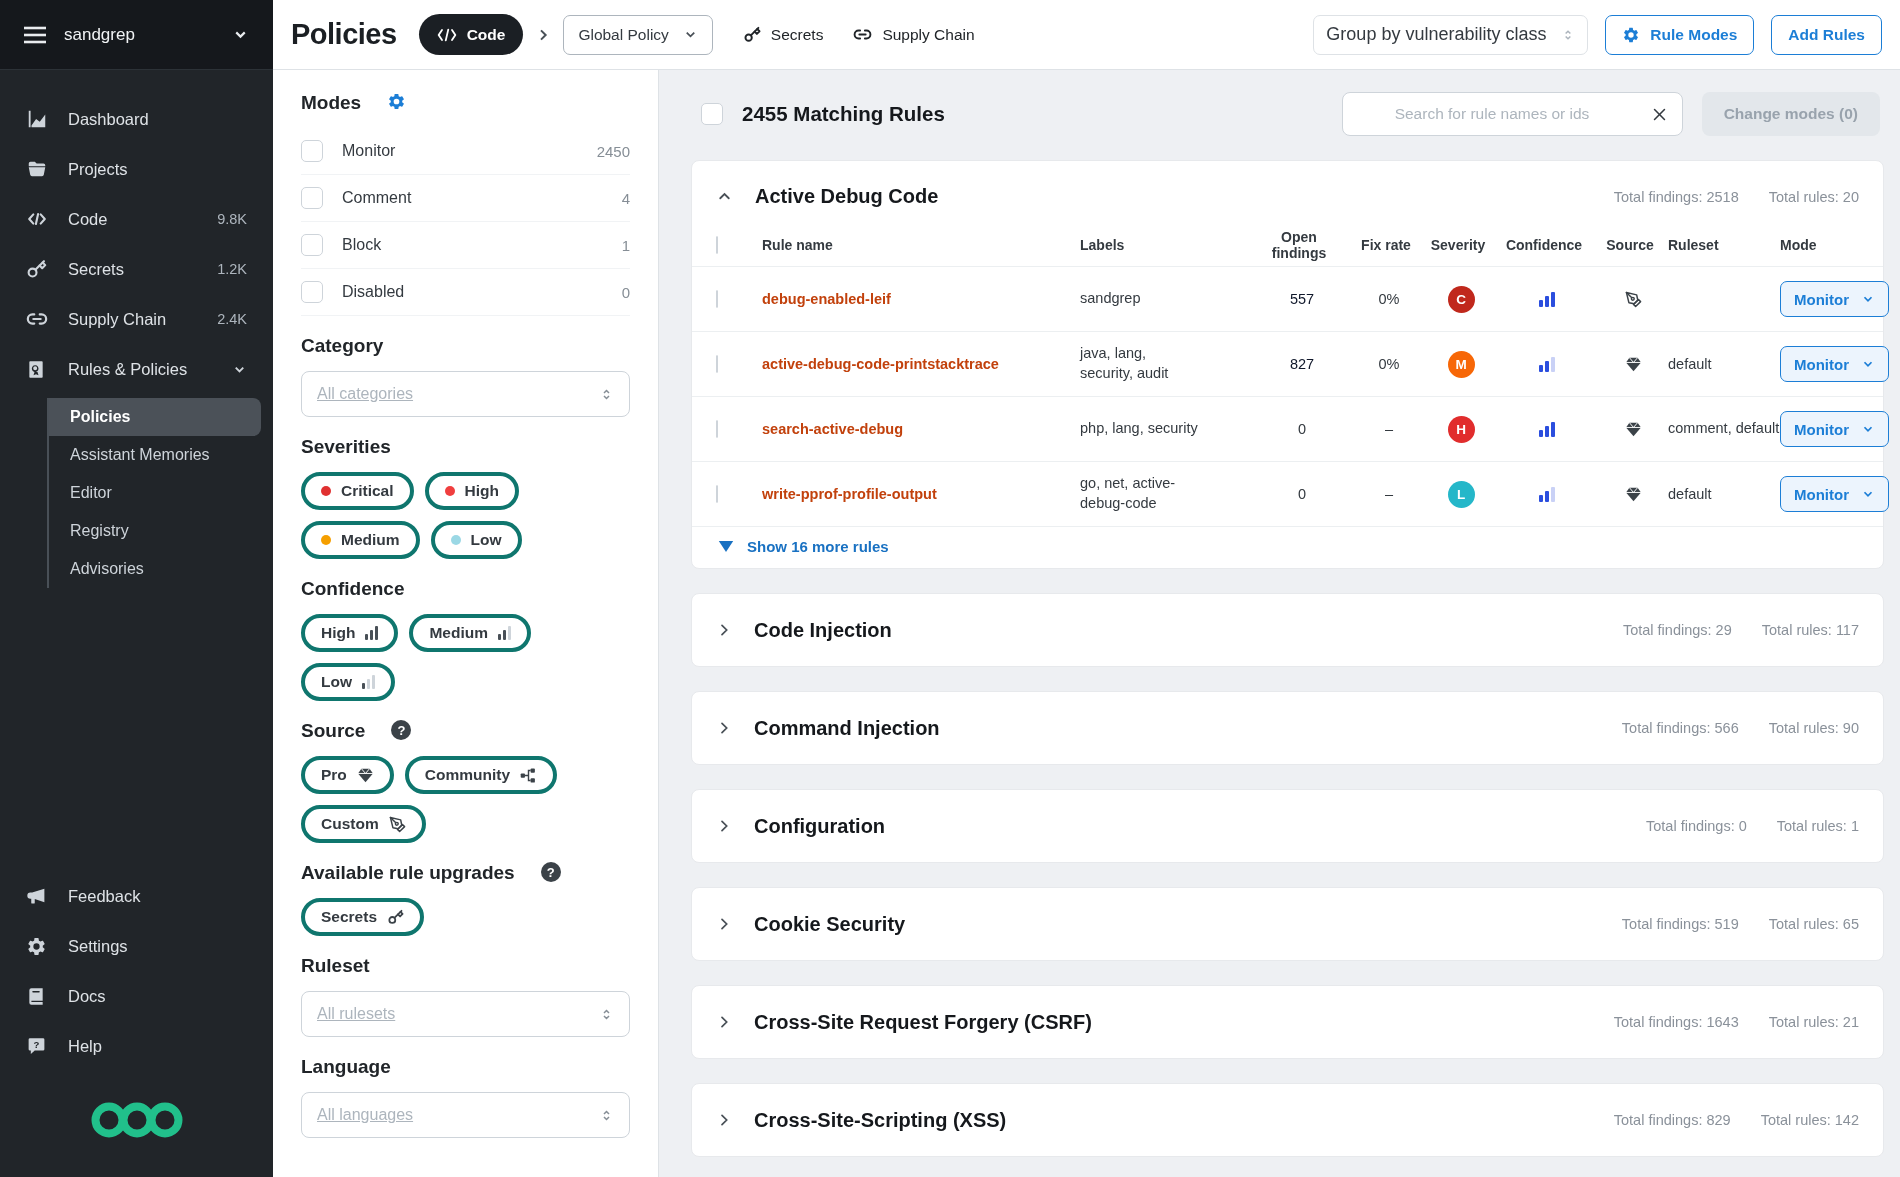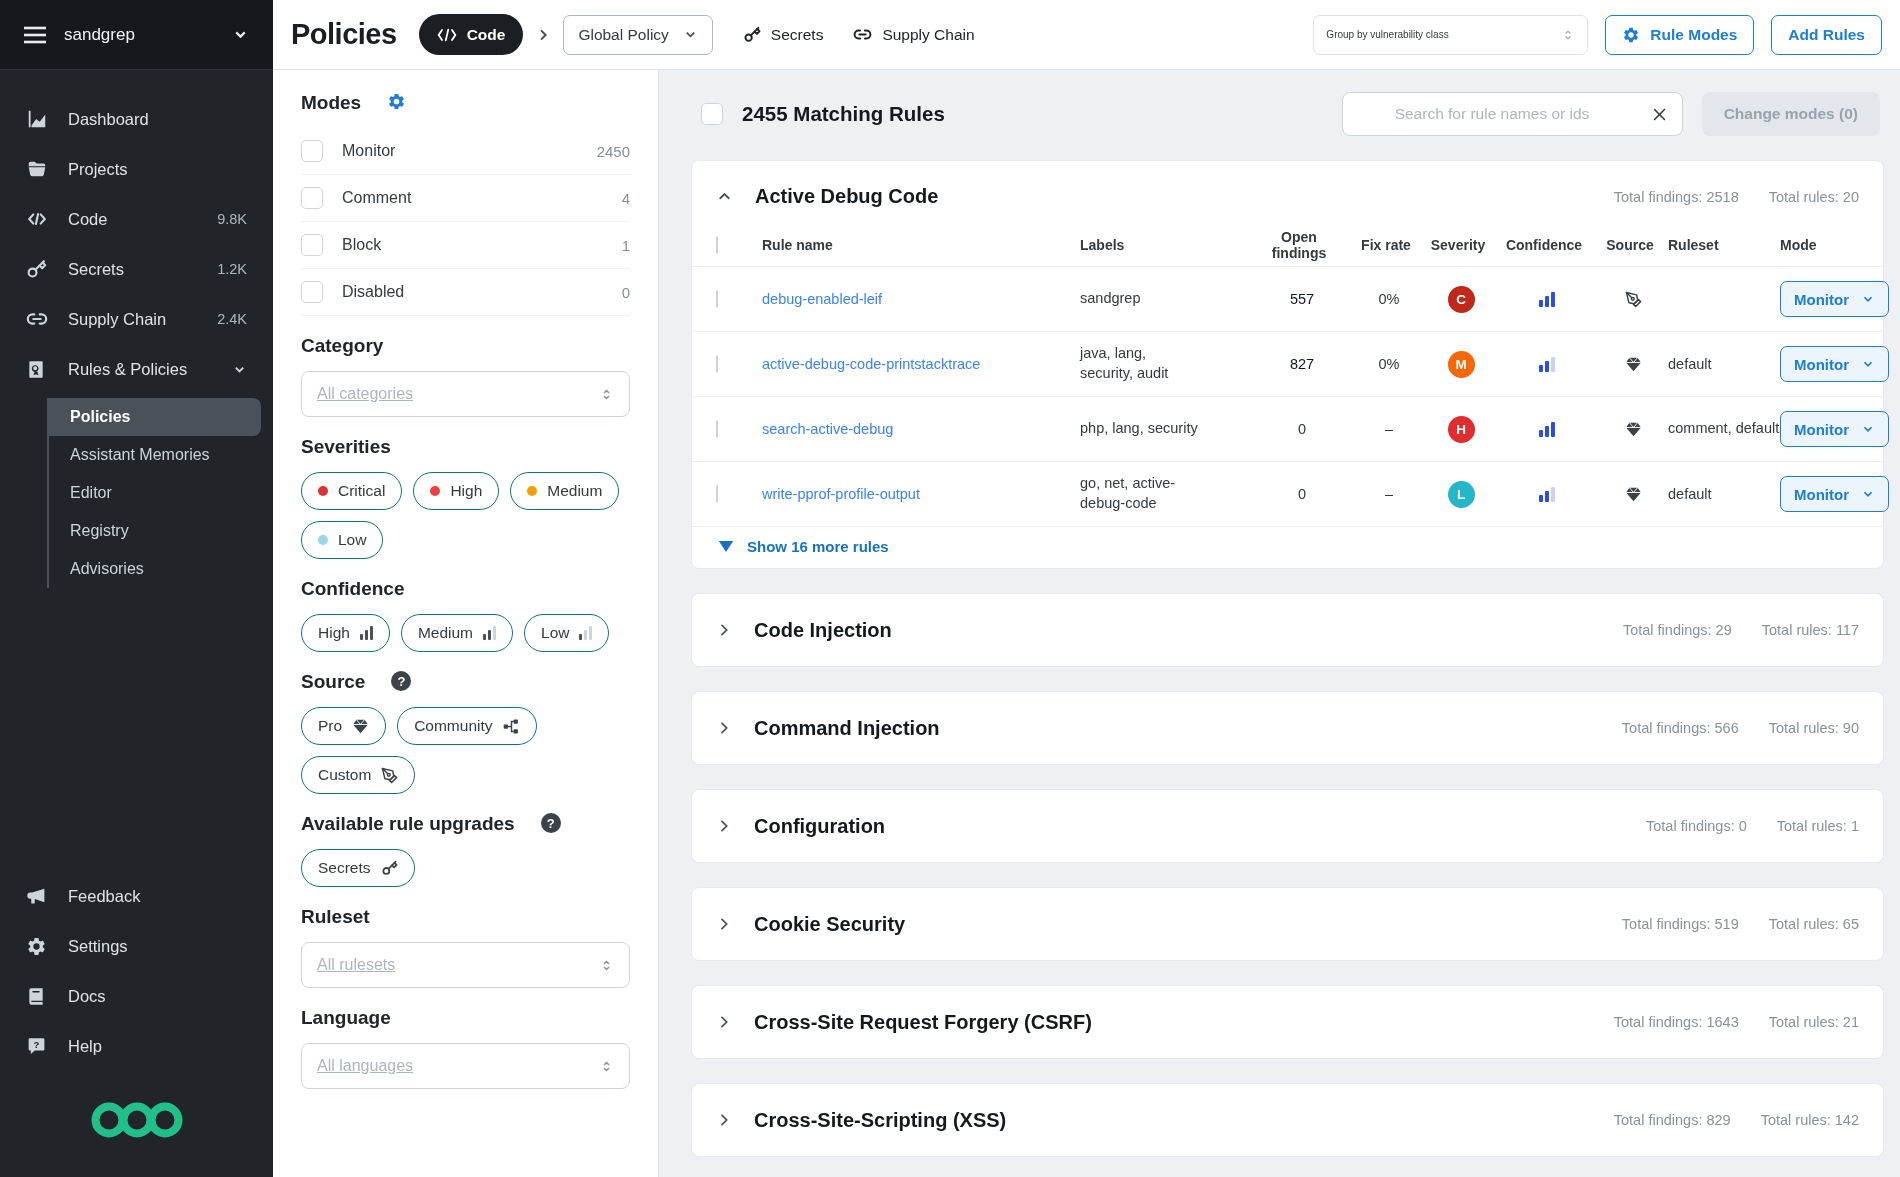--- a/index.html
+++ b/index.html
@@ -25,36 +25,36 @@
   .right { flex:1; display:flex; flex-direction:column; min-width:0; }
 
   
   .topbar { height:70px; background:#ffffff; border-bottom:1px solid #dee2e6; display:flex; align-items:center; padding:0 18px; }
   .tb-title { font-size:29px; font-weight:700; color:#1b1f23; margin-right:22px; letter-spacing:-0.5px; }
   .code-pill { background:#1b1f24; color:#fff; border-radius:21px; height:41px; display:flex; align-items:center; gap:10px; padding:0 18px; font-size:15.5px; font-weight:600; cursor:pointer; }
   .tb-chev { color:#495057; margin:0 12px; }
   .policy-select { border:1px solid #adb5bd; border-radius:7px; height:40px; display:flex; align-items:center; gap:14px; padding:0 14px; font-size:15.5px; font-weight:500; color:#343a40; cursor:pointer; }
   .tb-link { display:flex; align-items:center; gap:10px; font-size:15.5px; font-weight:500; color:#212529; margin-left:30px; cursor:pointer; }
   .tb-right { margin-left:auto; display:flex; align-items:center; gap:17px; }
-  .group-select { background:#fff; border:1px solid #dee2e6; border-radius:7px; height:40px; width:275px; display:flex; align-items:center; justify-content:space-between; padding:0 12px; font-size:10px; color:#343a40; cursor:pointer; }
+  .group-select { background:#fff; border:1px solid #dee2e6; border-radius:7px; height:40px; width:275px; display:flex; align-items:center; justify-content:space-between; padding:0 12px; font-size:18px; color:#343a40; cursor:pointer; }
   .btn-outline { border:1.5px solid #1c7ed6; color:#1c7ed6; background:#fff; height:40px; border-radius:7px; display:flex; align-items:center; gap:10px; padding:0 16px; font-size:15.5px; font-weight:700; cursor:pointer; }
 
   .content { flex:1; display:flex; min-height:0; }
 
   
   .filters { width:386px; min-width:386px; background:#ffffff; border-right:1px solid #dee2e6; padding:22px 28px 0; overflow:hidden; }
   .f-title { font-size:19px; font-weight:700; color:#212529; display:flex; align-items:flex-start; gap:26px; margin:19px 0 14px; }
   .f-title.first { margin-top:0; }
   .f-row { height:47px; display:flex; align-items:center; gap:19px; border-bottom:1px solid #f1f3f5; font-size:16px; color:#343a40; }
   .f-row:last-child { border-bottom:none; }
   .checkbox { width:22px; height:22px; min-width:22px; border:1.5px solid #ced4da; border-radius:5px; background:#fff; cursor:pointer; }
   .f-count { margin-left:auto; color:#868e96; font-size:15px; }
   .f-select { height:46px; border:1px solid #ced4da; border-radius:8px; display:flex; align-items:center; justify-content:space-between; padding:0 15px; color:#adb5bd; font-size:16px; cursor:pointer;text-decoration:underline; }
   .chips { display:flex; flex-wrap:wrap; gap:11px; }
-  .chip { border:1px solid #0f766e; border-radius:20px; height:38px; display:flex; align-items:center; gap:10px; padding:8px 16px; font-size:15.5px; color:#343a40; background:#fff; cursor:pointer; }
+  .chip { border:4px solid #0f766e; border-radius:20px; height:38px; display:flex; align-items:center; gap:10px; padding:8px 16px; font-size:15.5px; color:#343a40; background:#fff; cursor:pointer;font-weight:bold; }
   .dot { width:10px; height:10px; border-radius:50%; }
   .dot.critical { background:#e03131; }
   .dot.high { background:#f03e3e; }
   .dot.medium { background:#f59f00; }
   .dot.low { background:#9bd8e5; }
   .qmark { width:20px; height:20px; border-radius:50%; background:#3b4248; color:#fff; font-size:13px; font-weight:700; display:flex; align-items:center; justify-content:center; }
   .gbars { display:flex; align-items:flex-end; gap:2px; }
   .gbars i { width:3px; border-radius:1px; background:#495057; display:block; }
   .gbars i.lt { background:#ced4da; }
 
@@ -70,21 +70,21 @@
   .card { background:#ffffff; border:1px solid #e7e9ec; border-radius:8px; margin-bottom:24px; flex:none; }
   .g-header { display:flex; align-items:center; gap:22px; padding:24px 24px 8px; }
   .g-title { font-size:20px; font-weight:700; color:#15181c; }
   .g-totals { margin-left:auto; display:flex; gap:30px; color:#8a919a; font-size:14.5px; }
   .chev-btn { color:#495057; cursor:pointer; }
 
   .t-grid { display:grid; grid-template-columns:46px 318px 172px 100px 74px 70px 102px 70px 112px 1fr; align-items:center; padding:0 24px; }
   .t-head { height:50px; font-size:14px; font-weight:700; color:#343a40; }
   .t-head > div { padding-right:6px;margin-top:8px; }
   .t-row { min-height:65px; border-top:1px solid #eceff1; font-size:14.5px; color:#343a40; }
-  .rule-link { color:#3b82f6; font-weight:400; cursor:pointer; }
+  .rule-link { color:#c2410c; font-weight:700; cursor:pointer; }
   .labels { max-width:118px; line-height:1.35; padding:10px 0; }
   .c-center { text-align:center; }
   .num-link { color:#0f172a; cursor:pointer; }
   .sev { width:27px; height:27px; border-radius:50%; color:#fff; font-weight:700; font-size:13.5px; display:flex; align-items:center; justify-content:center; margin:0 auto; }
   .bars { display:flex; align-items:flex-end; gap:2.5px; justify-content:center; }
   .bars i { width:3.5px; border-radius:1px; background:#2b4ede; display:block; }
   .bars i.lt { background:#c9d1f6; }
   .src { display:flex; justify-content:center; color:#3b4248; }
   .mode-btn { height:36px; border:1.5px solid #1c7ed6; background:#ecf4fd; color:#1c7ed6; font-weight:700; font-size:15px; border-radius:7px; display:flex; align-items:center; gap:12px; padding:0 13px; width:fit-content; cursor:pointer; }
   .show-more { display:flex; align-items:center; gap:13px; padding:11px 26px 13px; border-top:1px solid #eceff1; color:#1971c2; font-size:15px; font-weight:700; cursor:pointer; }

